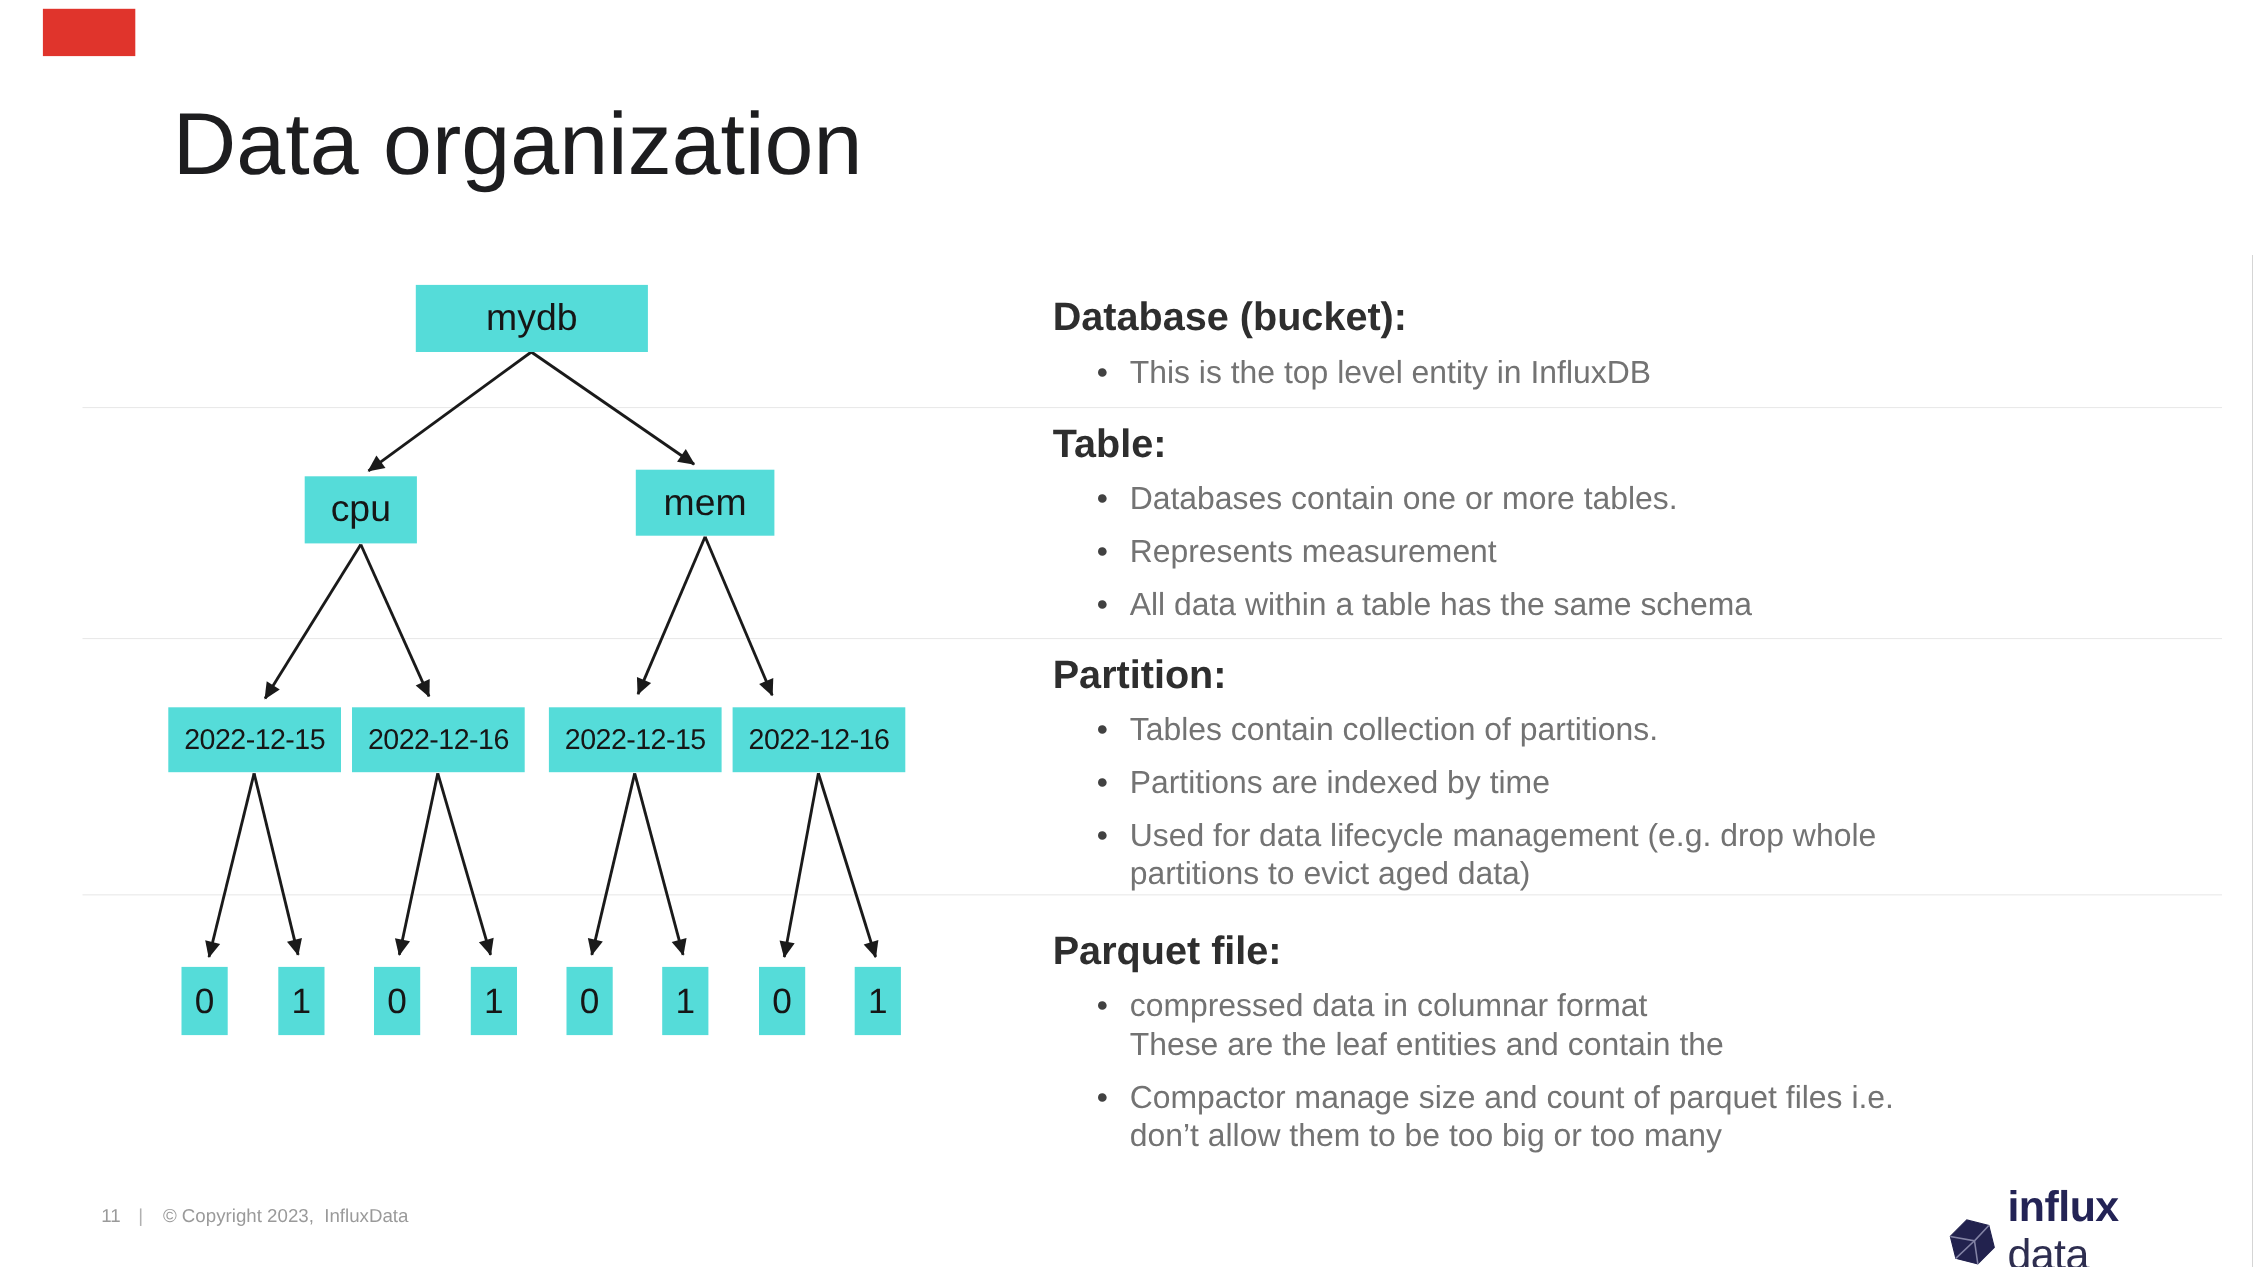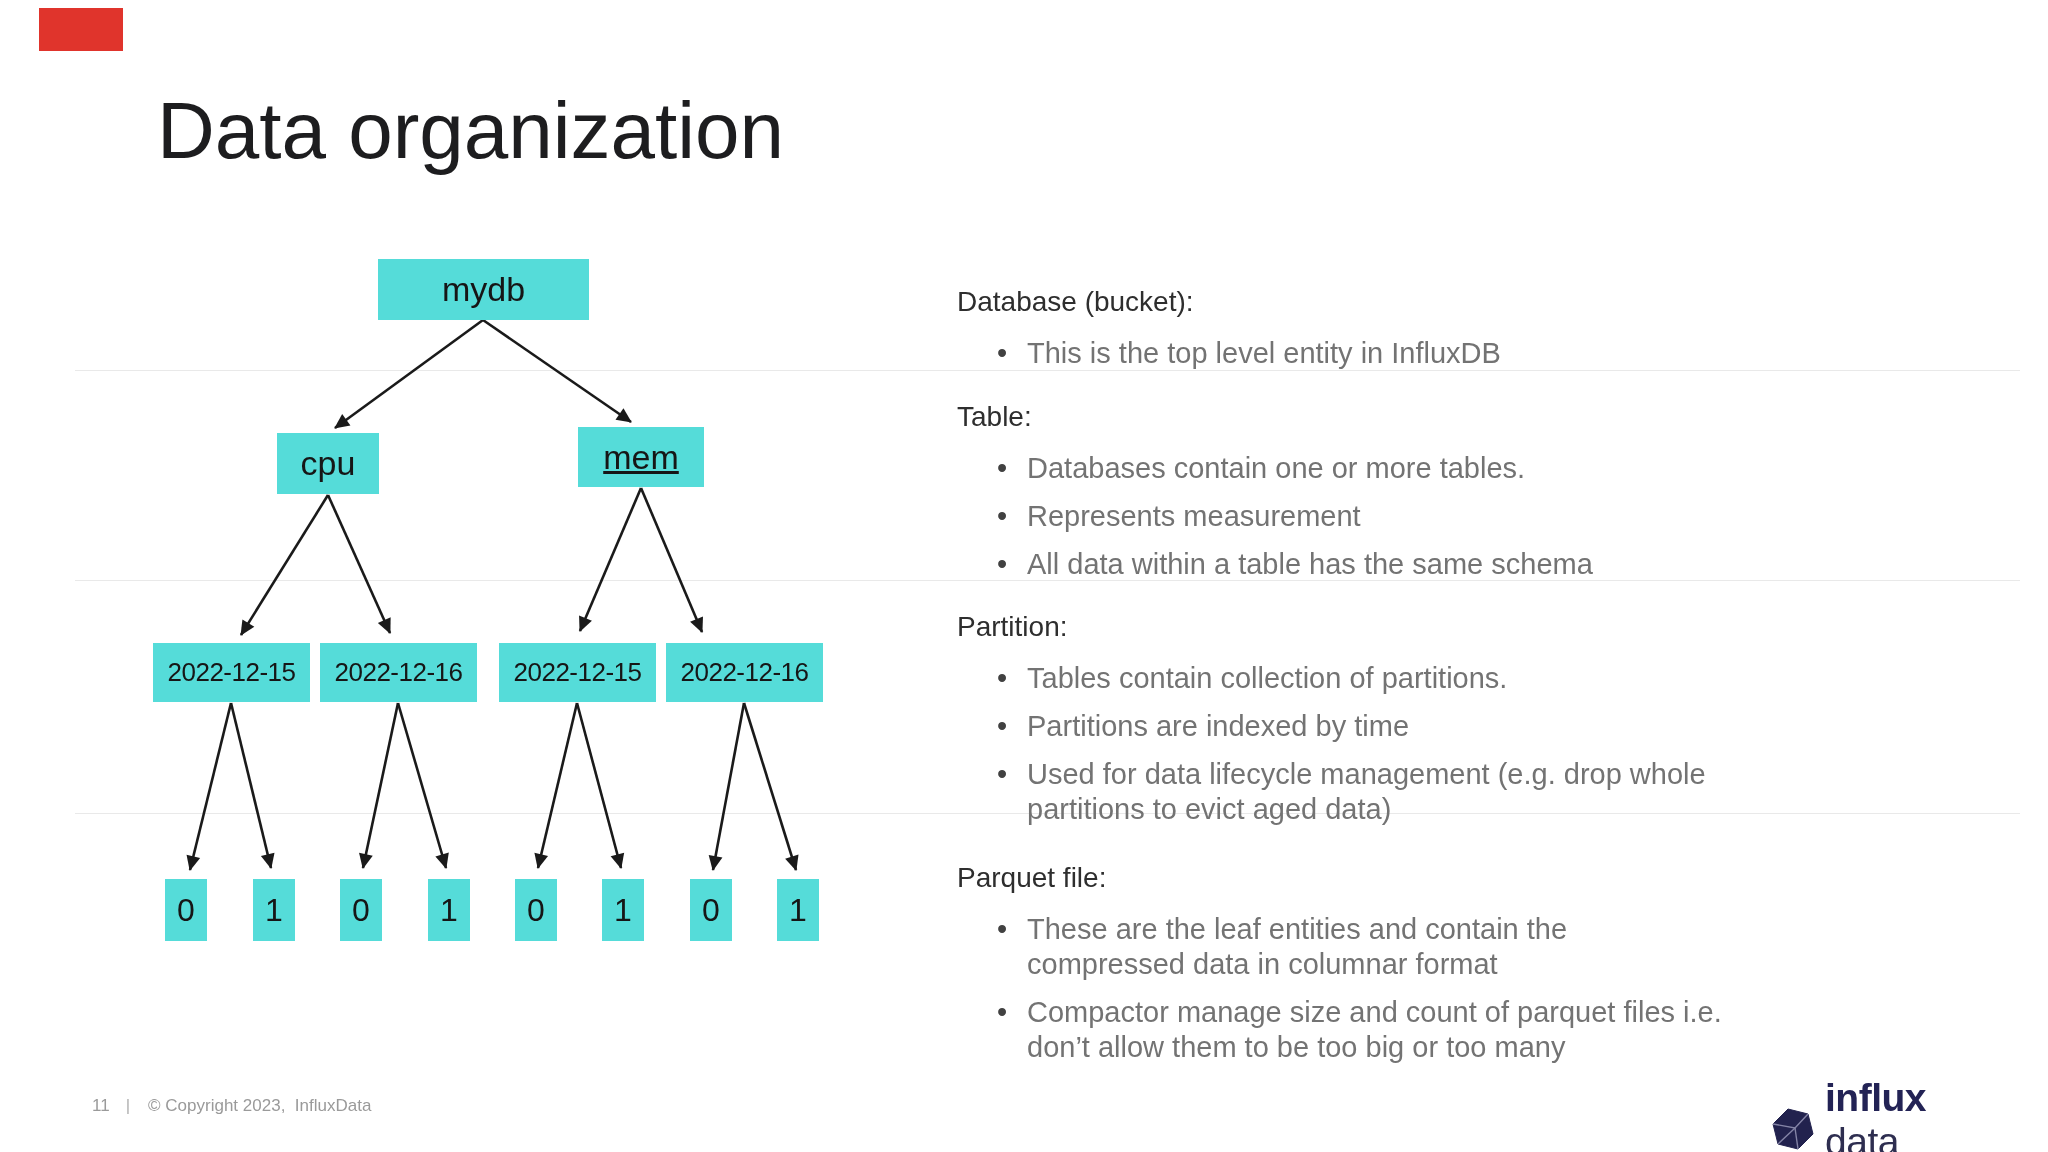--- a/index.html
+++ b/index.html
@@ -15,21 +15,21 @@
   .divider{position:absolute;left:75px;width:1945px;height:1px;background:#e9e9e9;}
   .d1{top:370px}.d2{top:580px}.d3{top:813px}
   .arrows{position:absolute;left:0;top:0;pointer-events:none;}
   .node{
     position:absolute;background:#55dcd9;color:#161616;display:flex;
     align-items:center;justify-content:center;white-space:nowrap;
   }
   .node.partition{letter-spacing:-0.5px;}
   .sections{position:absolute;left:957px;top:0;width:1060px;}
   .section{position:absolute;left:0;width:1060px;}
-  .heading{font-size:28px;line-height:40px;font-weight:400;color:#2e2e2e;margin:14px 0 14px 0;}
+  .heading{font-size:36px;line-height:40px;font-weight:700;color:#2e2e2e;margin:0 0 14px 0;}
   .bullet-item{display:flex;margin:0 0 13px 0;padding-left:40px;}
   .bullet-dot{width:30px;font-size:29px;line-height:35px;color:#414141;flex:0 0 30px;}
   .bullet-lines{font-size:29px;line-height:35px;color:#737373;}
   .bullet-line{white-space:nowrap;}
   .footer{position:absolute;left:92px;top:1096px;font-size:17px;color:#9a9a9a;display:flex;align-items:baseline;}
   .footer .page{margin-right:16px;}
   .footer .sep{margin-right:18px;color:#b0b0b0;}
   .footer .copy{white-space:pre;}
   .logo{position:absolute;left:1771px;top:1076px;display:flex;align-items:center;}
   .logo-text{margin-left:10px;font-size:39px;color:#232355;letter-spacing:-0.5px;display:flex;align-items:flex-start;flex-direction:column;}
@@ -70,21 +70,21 @@
       <line x1="577" y1="703" x2="538" y2="868"></line>
       <line x1="577" y1="703" x2="621" y2="868"></line>
       <line x1="744" y1="703" x2="713" y2="870"></line>
       <line x1="744" y1="703" x2="796" y2="870"></line>
     </g>
   </svg>
 
   <div id="tree">
       <div class="node database" style="left: 378px; top: 259px; width: 211px; height: 61px; font-size: 34px;">mydb</div>
       <div class="node table" style="left: 277px; top: 433px; width: 102px; height: 61px; font-size: 34px;">cpu</div>
-      <div class="node table" style="left: 578px; top: 427px; width: 126px; height: 60px; font-size: 34px; text-decoration: underline;">mem</div>
+      <div class="node table" style="left: 578px; top: 427px; width: 126px; height: 60px; font-size: 34px;">mem</div>
       <div class="node partition" style="left: 153px; top: 643px; width: 157px; height: 59px; font-size: 26px;">2022-12-15</div>
       <div class="node partition" style="left: 320px; top: 643px; width: 157px; height: 59px; font-size: 26px;">2022-12-16</div>
       <div class="node partition" style="left: 499px; top: 643px; width: 157px; height: 59px; font-size: 26px;">2022-12-15</div>
       <div class="node partition" style="left: 666px; top: 643px; width: 157px; height: 59px; font-size: 26px;">2022-12-16</div>
       <div class="node file" style="left: 165px; top: 879px; width: 42px; height: 62px; font-size: 32px;">0</div>
       <div class="node file" style="left: 253px; top: 879px; width: 42px; height: 62px; font-size: 32px;">1</div>
       <div class="node file" style="left: 340px; top: 879px; width: 42px; height: 62px; font-size: 32px;">0</div>
       <div class="node file" style="left: 428px; top: 879px; width: 42px; height: 62px; font-size: 32px;">1</div>
       <div class="node file" style="left: 515px; top: 879px; width: 42px; height: 62px; font-size: 32px;">0</div>
       <div class="node file" style="left: 602px; top: 879px; width: 42px; height: 62px; font-size: 32px;">1</div>
@@ -143,22 +143,22 @@
             <div class="bullet-line">Used for data lifecycle management (e.g. drop whole</div>
             <div class="bullet-line">partitions to evict aged data)</div>
           </div>
         </div>
       </div>
       <div class="section" style="top: 844px;">
         <div class="heading">Parquet file:</div>
         <div class="bullet-item">
           <div class="bullet-dot">•</div>
           <div class="bullet-lines">
+            <div class="bullet-line">compressed data in columnar format</div>
             <div class="bullet-line">These are the leaf entities and contain the</div>
-            <div class="bullet-line">compressed data in columnar format</div>
           </div>
         </div>
         <div class="bullet-item">
           <div class="bullet-dot">•</div>
           <div class="bullet-lines">
             <div class="bullet-line">Compactor manage size and count of parquet files i.e.</div>
             <div class="bullet-line">don’t allow them to be too big or too many</div>
           </div>
         </div>
       </div>

